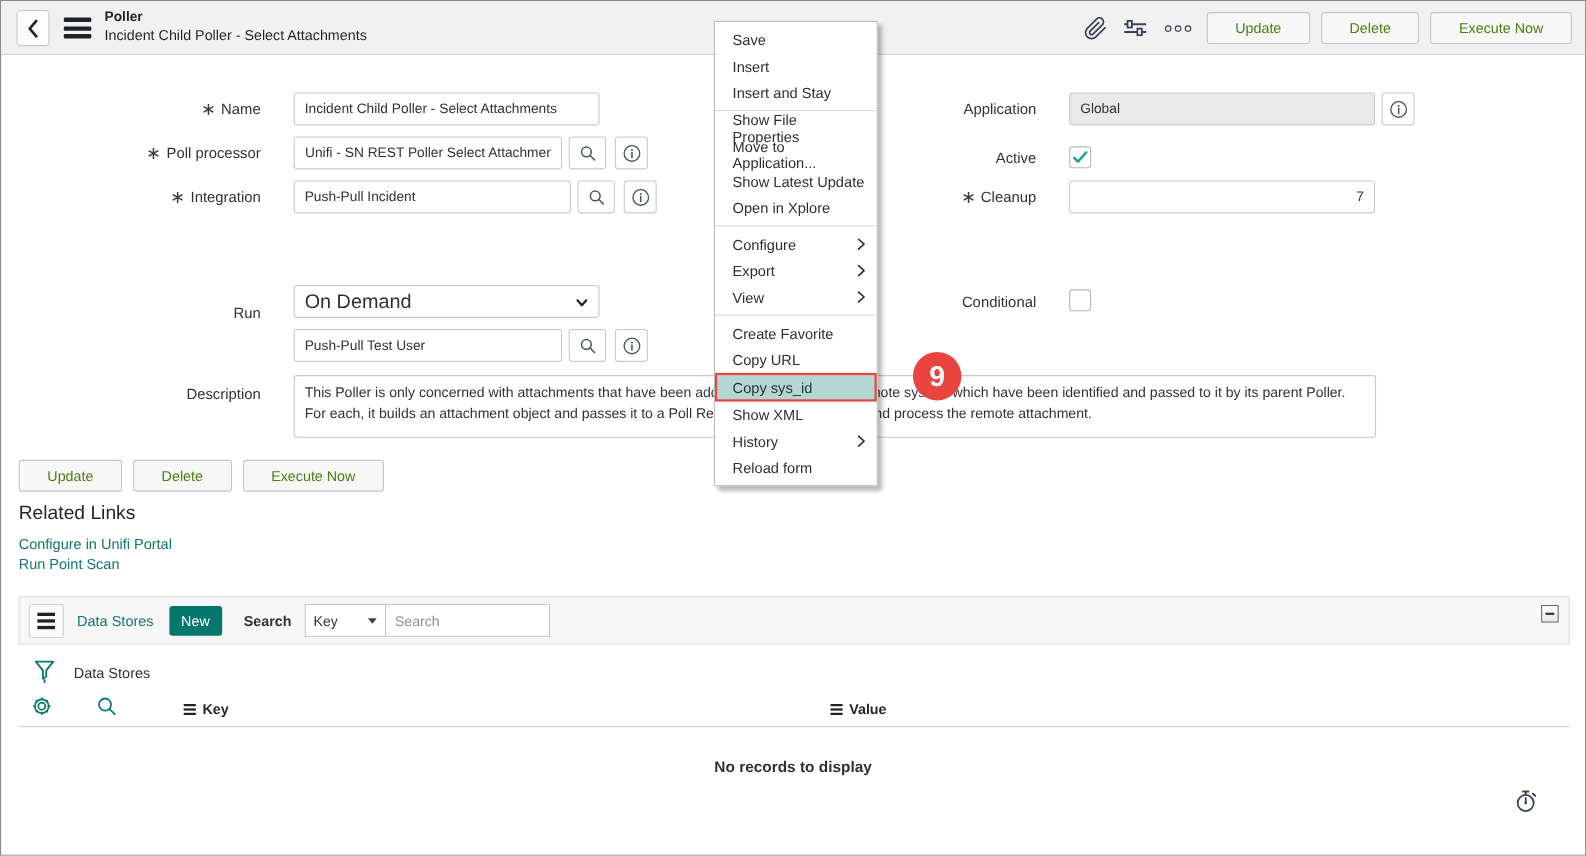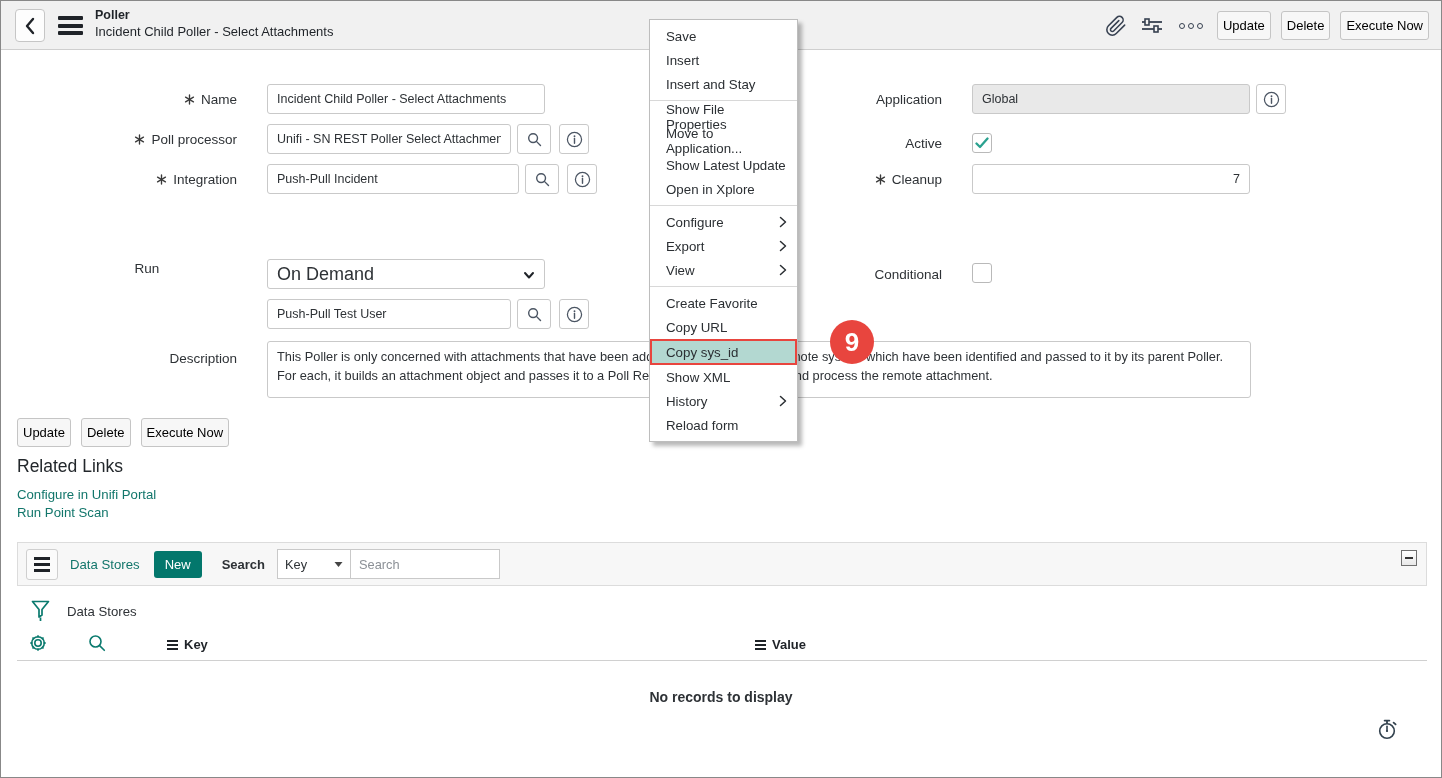--- a/index.html
+++ b/index.html
@@ -12,21 +12,21 @@
   .back-btn { position:absolute; left:14px; top:8px; width:30px; height:33px; background:#fdfdfd; border:1px solid #c6c6c6; border-radius:4px; display:flex; align-items:center; justify-content:center; cursor:pointer; }
   .burger { position:absolute; left:57px; top:15px; width:25px; height:19px; display:flex; flex-direction:column; justify-content:space-between; cursor:pointer; }
   .burger i { display:block; height:4px; background:#1f2328; border-radius:1px; }
   .hdr-titles { position:absolute; left:94px; top:7px; line-height:1.25; }
   .hdr-type { font-size:12.5px; font-weight:bold; color:#1f2328; }
   .hdr-name { font-size:13px; color:#1f2328; }
   .hdr-right { position:absolute; right:12px; top:0; height:49px; display:flex; align-items:center; gap:10px; }
   .hicon { width:26px; height:26px; display:flex; align-items:center; justify-content:center; cursor:pointer; }
   .dots3 { display:flex; gap:3px; cursor:pointer; padding:0 4px; }
   .dots3 i { width:6px; height:6px; border:1.6px solid #374151; border-radius:50%; }
-  .btn { background:#f7f7f7; border:1px solid #c5c5c5; border-radius:3px; color:#000000; font-size:13px; padding:6px 5px; cursor:pointer; font-family:inherit; }
+  .btn { background:#f7f7f7; border:1px solid #c5c5c5; border-radius:3px; color:#4d7c0f; font-size:13px; padding:6px 25px; cursor:pointer; font-family:inherit; }
 
   
   .lbl { position:absolute; font-size:13.5px; color:#2e3236; text-align:right; width:180px; display:flex; justify-content:flex-end; align-items:center; gap:6px; height:30px; }
   .inp { border:1px solid #c9c9c9; border-radius:3px; background:#fff; height:30px; font-size:12.5px; color:#2e3236; padding:0 9px; font-family:inherit; }
   .ro { background:#e9e9e9; }
   .sq-btn { width:34px; height:30px; background:#fff; border:1px solid #c9c9c9; border-radius:3px; display:flex; align-items:center; justify-content:center; cursor:pointer; }
   .info-btn { width:30px; height:30px; background:#fff; border:1px solid #c9c9c9; border-radius:3px; display:flex; align-items:center; justify-content:center; cursor:pointer; }
   .row-abs { position:absolute; display:flex; gap:6px; }
   .chk { width:20px; height:20px; border:1px solid #b9b9b9; border-radius:3px; background:#fff; display:flex; align-items:center; justify-content:center; cursor:pointer; }
   .sel { position:relative; width:278px; height:30px; border:1px solid #c9c9c9; border-radius:3px; background:#fff; font-size:18px; display:flex; align-items:center; padding:0 9px; cursor:pointer; }
@@ -208,21 +208,21 @@
         <g stroke="#3a3a3a" stroke-width="1.5" stroke-linecap="round">
           <line x1="6" y1="1" x2="6" y2="11"></line>
           <line x1="1.7" y1="3.5" x2="10.3" y2="8.5"></line>
           <line x1="10.3" y1="3.5" x2="1.7" y2="8.5"></line>
         </g>
       </svg>
     <span>Cleanup</span>
   </div>
   <input class="inp num" style="position: absolute; left: 971px; top: 163px; width: 278px;" value="7">
 
-  <div class="lbl" style="left:56px; top:252px;justify-content:center;">
+  <div class="lbl" style="left:56px; top:268px;">
     <span>Run</span>
   </div>
   <div class="sel" style="position:absolute; left:266px; top:258px;">
     <span>On Demand</span>
     <svg width="12" height="12" viewBox="0 0 12 12">
         <polyline points="2,4 6,8.5 10,4" fill="none" stroke="#1f2328" stroke-width="2" stroke-linecap="round" stroke-linejoin="round"></polyline>
       </svg>
   </div>
 
   <div class="row-abs" style="left:266px; top:298px;">

